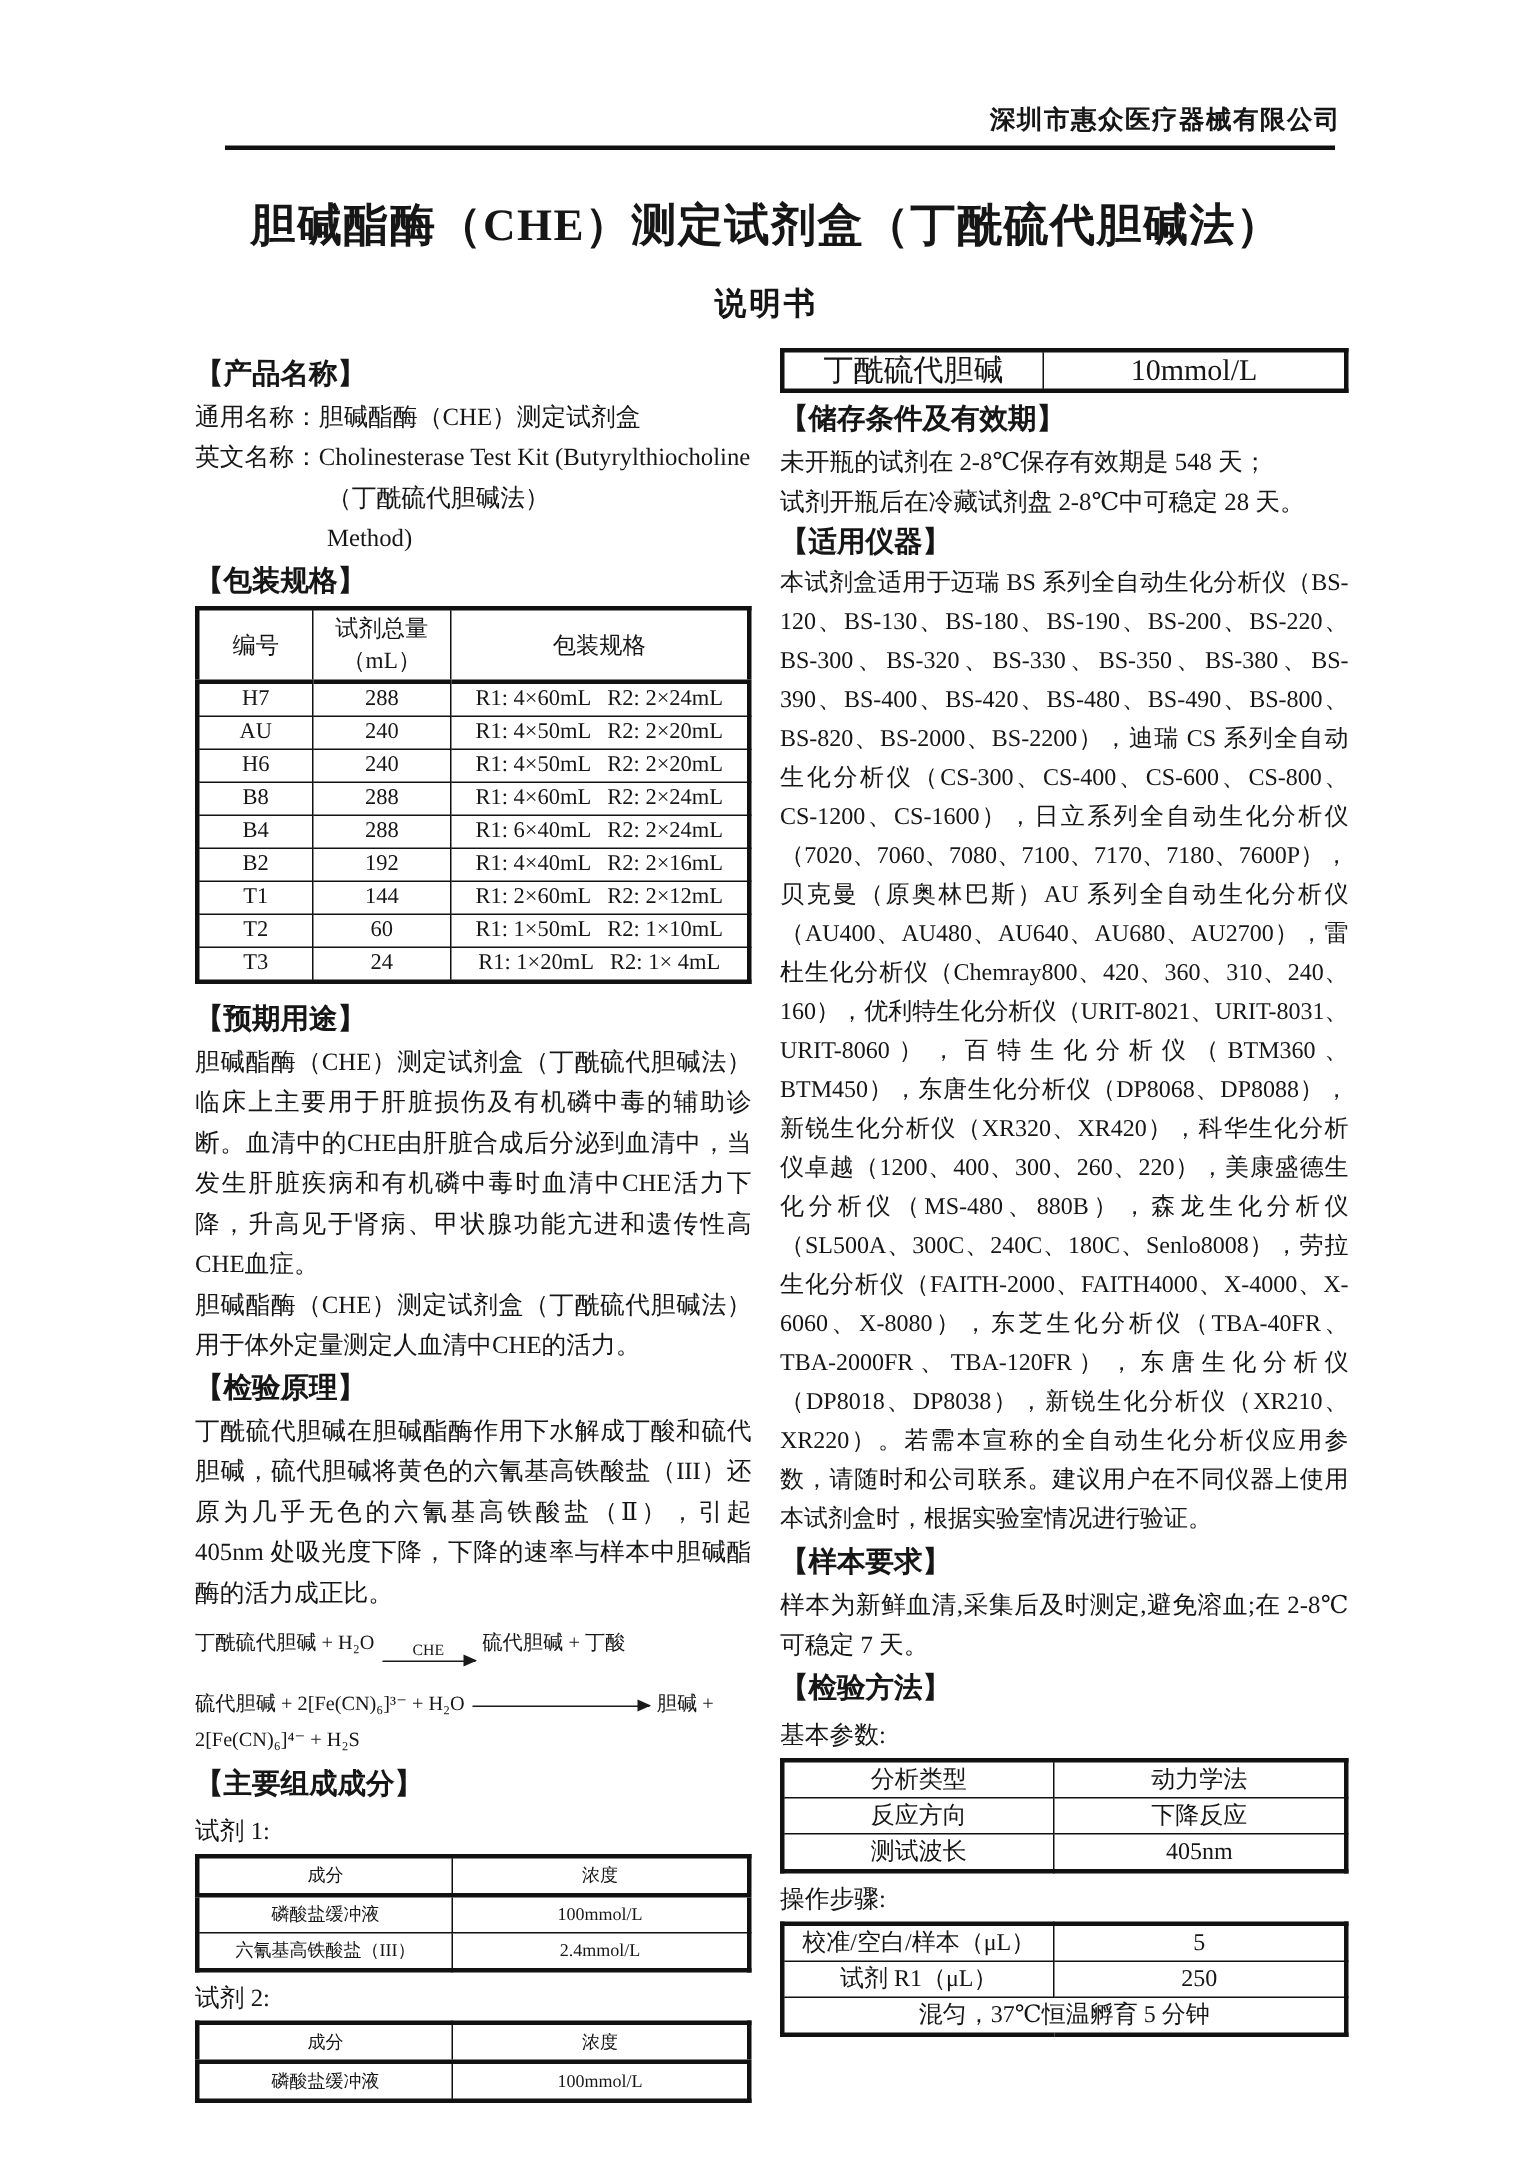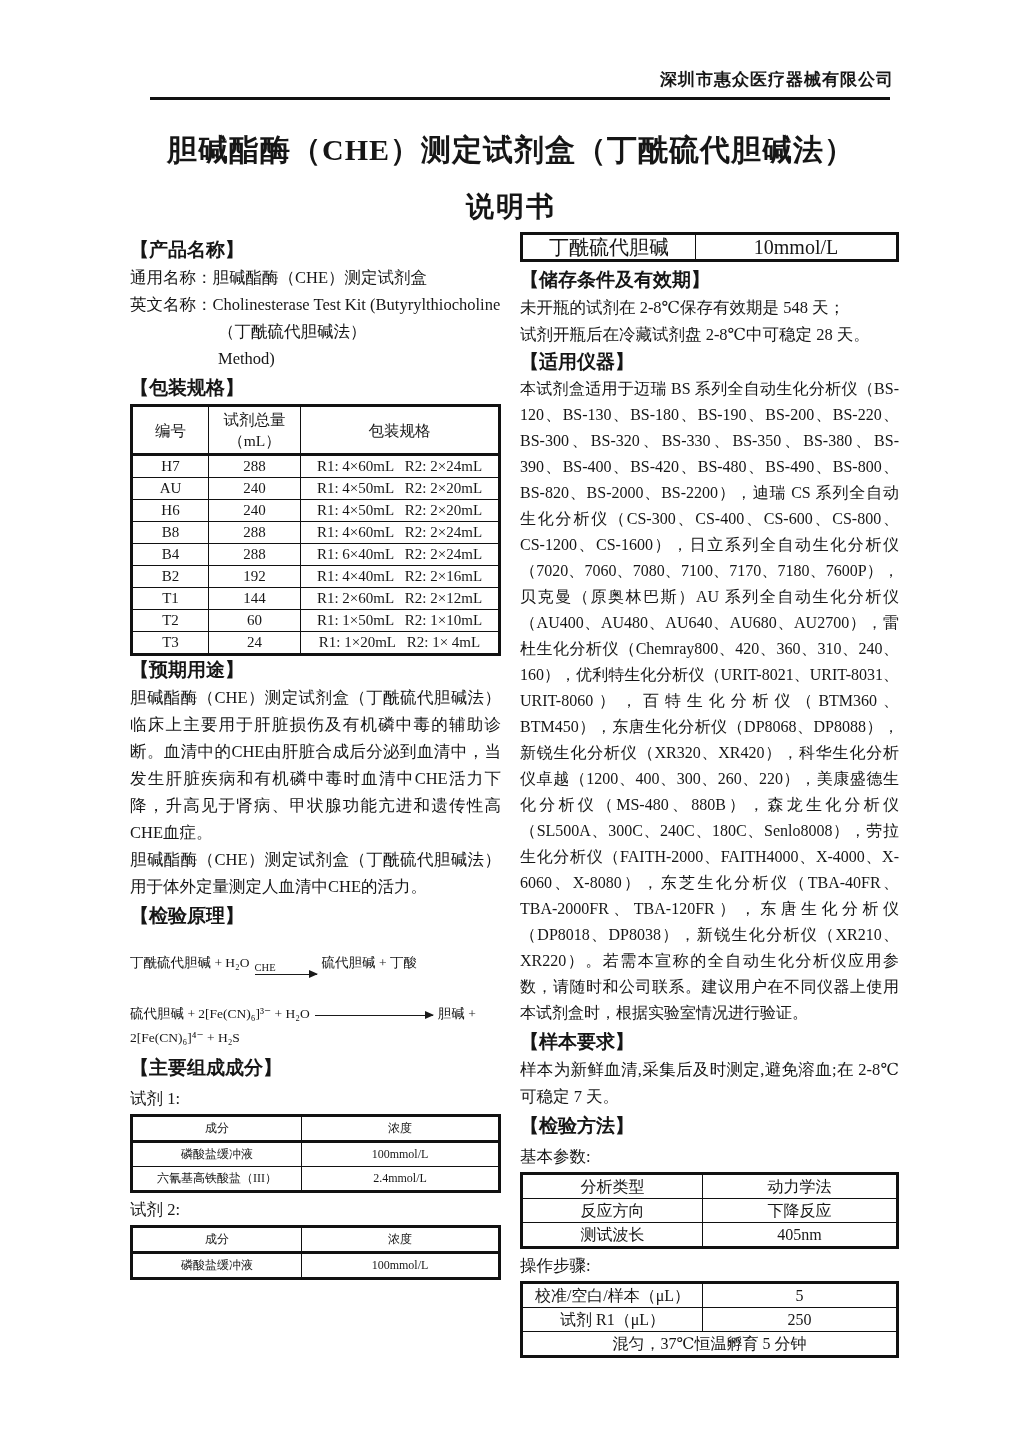--- a/index.html
+++ b/index.html
@@ -16,21 +16,21 @@
   .header-rule {
     position:absolute; top:97px; left:150px; right:134px;
     border-top:3px solid #111;
   }
   .title {
     position:absolute; top:130px; left:130px; width:762px;
     text-align:center; font-size:30px; font-weight:bold; letter-spacing:1px;
   }
   .subtitle {
     position:absolute; top:188px; left:130px; width:762px;
-    text-align:center; font-size:28px; font-weight:bold; letter-spacing:2px;
+    text-align:center; font-size:21px; font-weight:bold; letter-spacing:2px;
   }
   .col { position:absolute; }
   .col-left  { left:130px; top:236px; width:371px; }
   .col-right { left:520px; top:230px; width:379px; }
 
   .sec-h { font-size:19px; font-weight:bold; line-height:28px; }
   .line  { font-size:16.5px; line-height:27px; }
   .indent { padding-left:88px; }
   .para  { font-size:16.5px; line-height:27px; text-align:justify; }
   .para-tight { font-size:16px; line-height:26px; text-align:justify; }
@@ -53,32 +53,32 @@
 
   .comp-tbl th, .comp-tbl td { font-size:12px; height:23px; line-height:23px; }
   .cont-tbl td { font-size:20px; height:24px; line-height:24px; }
 
   .param-tbl td { font-size:16px; height:23px; line-height:23px; }
   .step-tbl  td { font-size:16px; height:23px; line-height:23px; white-space:pre-wrap; }
 
   .equation { font-size:13.5px; line-height:24px; margin-top:8px; font-family:"Liberation Serif","DejaVu Serif",serif; }
   .equation + .equation { margin-top:16px; }
   .rxn-arrow { display:inline-block; vertical-align:-4px; margin:0 5px; }
-  .arrow-label { display:block; text-align:left; font-size:10.5px; line-height:11px; height:12px;margin-top:24px; }
+  .arrow-label { display:block; text-align:center; font-size:10.5px; line-height:11px; height:12px; }
   .arrow-shaft { display:block; position:relative; height:1px; background:#1a1a1a; width:62px; }
   .arrow-shaft::after {
     content:""; position:absolute; right:-1px; top:-4px; width:0; height:0;
     border-top:4px solid transparent; border-bottom:4px solid transparent;
     border-left:9px solid #1a1a1a;
   }
   .rxn-arrow.long .arrow-label { height:0; }
   .rxn-arrow.long { vertical-align:2px; }
   .rxn-arrow.long .arrow-shaft { width:118px; }
 
-  .mt2 { margin-top:2px; } .mt4 { margin-top:4px; } .mt6 { margin-top:0; }
+  .mt2 { margin-top:2px; } .mt4 { margin-top:4px; } .mt6 { margin-top:10px; }
 </style>
 </head>
 <body>
 
 <div class="page">
 
   <div class="company">深圳市惠众医疗器械有限公司</div>
   <div class="header-rule"></div>
   <div class="title">胆碱酯酶（CHE）测定试剂盒（丁酰硫代胆碱法）</div>
   <div class="subtitle">说明书</div>
@@ -155,20 +155,21 @@
             <td>R1: 1×20mL   R2: 1× 4mL</td>
           </tr>
         </tbody>
     </table>
 
     <div class="sec-h mt6">【预期用途】</div>
     <div class="para">胆碱酯酶（CHE）测定试剂盒（丁酰硫代胆碱法）临床上主要用于肝脏损伤及有机磷中毒的辅助诊断。血清中的CHE由肝脏合成后分泌到血清中，当发生肝脏疾病和有机磷中毒时血清中CHE活力下降，升高见于肾病、甲状腺功能亢进和遗传性高CHE血症。</div>
     <div class="para">胆碱酯酶（CHE）测定试剂盒（丁酰硫代胆碱法）用于体外定量测定人血清中CHE的活力。</div>
 
     <div class="sec-h mt2">【检验原理】</div>
+    <div class="para">丁酰硫代胆碱在胆碱酯酶作用下水解成丁酸和硫代胆碱，硫代胆碱将黄色的六氰基高铁酸盐（III）还原为几乎无色的六氰基高铁酸盐（Ⅱ），引起 405nm 处吸光度下降，下降的速率与样本中胆碱酯酶的活力成正比。</div>
 
     <div class="equation">
       <span>丁酰硫代胆碱 + H₂O</span><span class="rxn-arrow"><span class="arrow-label">CHE</span><span class="arrow-shaft"></span></span><span>硫代胆碱 + 丁酸</span>
     </div>
     <div class="equation">
       <span>硫代胆碱 + 2[Fe(CN)₆]³⁻ + H₂O</span><span class="rxn-arrow long"><span class="arrow-label"></span><span class="arrow-shaft"></span></span><span>胆碱 +</span><br>
       <span>2[Fe(CN)₆]⁴⁻ + H₂S</span>
     </div>
 
     <div class="sec-h mt4">【主要组成成分】</div>

